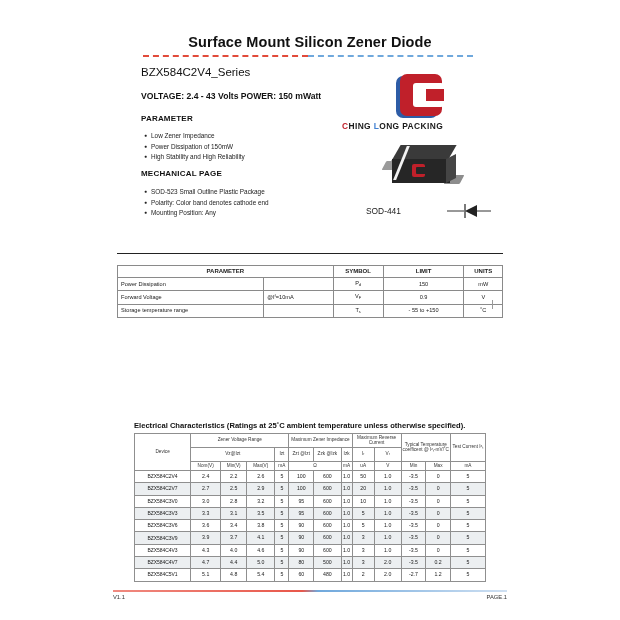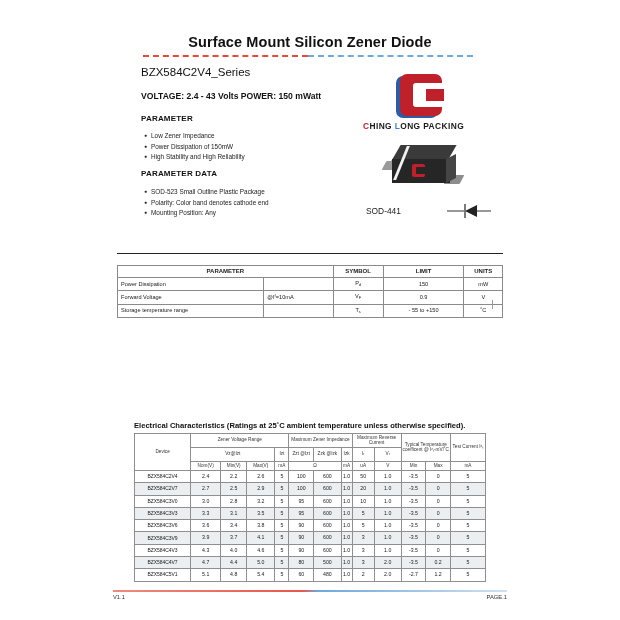--- a/index.html
+++ b/index.html
@@ -30,21 +30,21 @@
   .bullets .b::before{content:"\25CF";font-size:5px;margin-right:4px;position:relative;top:-1px;}
 
   
   .logo-box{position:absolute;left:396px;top:74px;width:46px;height:44px;}
   .logo-blue{position:absolute;left:0;top:2px;width:42px;height:42px;background:#2d5ca6;border-radius:7px;}
   .logo-c{position:absolute;left:4px;top:0px;width:42px;height:42px;}
   .logo-c .outer{position:absolute;left:0;top:0;width:42px;height:42px;background:#c0202a;border-radius:7px;}
   .logo-c .notch{position:absolute;left:13px;top:9px;width:31px;height:24px;background:#ffffff;border-radius:3px;}
   .logo-c .bar{position:absolute;left:26px;top:15px;width:18px;height:12px;background:#c0202a;}
 
-  .brand{position:absolute;left:363px;top:121px;font-size:8.4px;font-weight:bold;letter-spacing:.4px;color:#1a1a1a;white-space:nowrap;}
+  .brand{position:absolute;left:342px;top:121px;font-size:8.4px;font-weight:bold;letter-spacing:.4px;color:#1a1a1a;white-space:nowrap;}
   .brand .r{color:#c0202a;}
   .brand .b{color:#3f7fd0;}
 
   
   .pkg{position:absolute;left:384px;top:145px;width:84px;height:46px;}
   .pkg .lead-l{position:absolute;left:0px;top:16px;width:16px;height:9px;background:#9a9a9a;transform:skewX(-28deg);border-radius:1px;}
   .pkg .lead-r{position:absolute;left:62px;top:30px;width:16px;height:9px;background:#8d8d8d;transform:skewX(-28deg);border-radius:1px;}
   .pkg .top{position:absolute;left:12px;top:0px;width:56px;height:16px;background:#3a3a3a;transform:skewX(-30deg);}
   .pkg .body{position:absolute;left:8px;top:14px;width:58px;height:24px;background:#262626;}
   .pkg .side{position:absolute;left:62px;top:14px;width:10px;height:24px;background:#454545;transform:skewY(-26deg);transform-origin:left top;}
@@ -105,21 +105,21 @@
   <div class="part-no">BZX584C2V4_Series</div>
   <div class="volt-line">VOLTAGE: 2.4 - 43 Volts  POWER:  150  mWatt</div>
 
   <div class="sec-head" style="left:141px;top:114px;">PARAMETER</div>
   <div class="bullets" style="left:144px;top:131px;">
     <div class="b">Low Zener Impedance</div>
     <div class="b">Power Dissipation of 150mW</div>
     <div class="b">High Stability and High Reliability</div>
   </div>
 
-  <div class="sec-head" style="left:141px;top:169px;">PARAMETER DATA</div>
+  <div class="sec-head" style="left:141px;top:169px;">MECHANICAL PAGE</div>
   <div class="bullets" style="left:144px;top:187px;">
     <div class="b">SOD-523 Small Outline Plastic Package</div>
     <div class="b">Polarity: Color band denotes cathode end</div>
     <div class="b">Mounting Position: Any</div>
   </div>
 
   <div class="logo-box">
     <div class="logo-blue"></div>
     <div class="logo-c">
       <div class="outer"></div>

